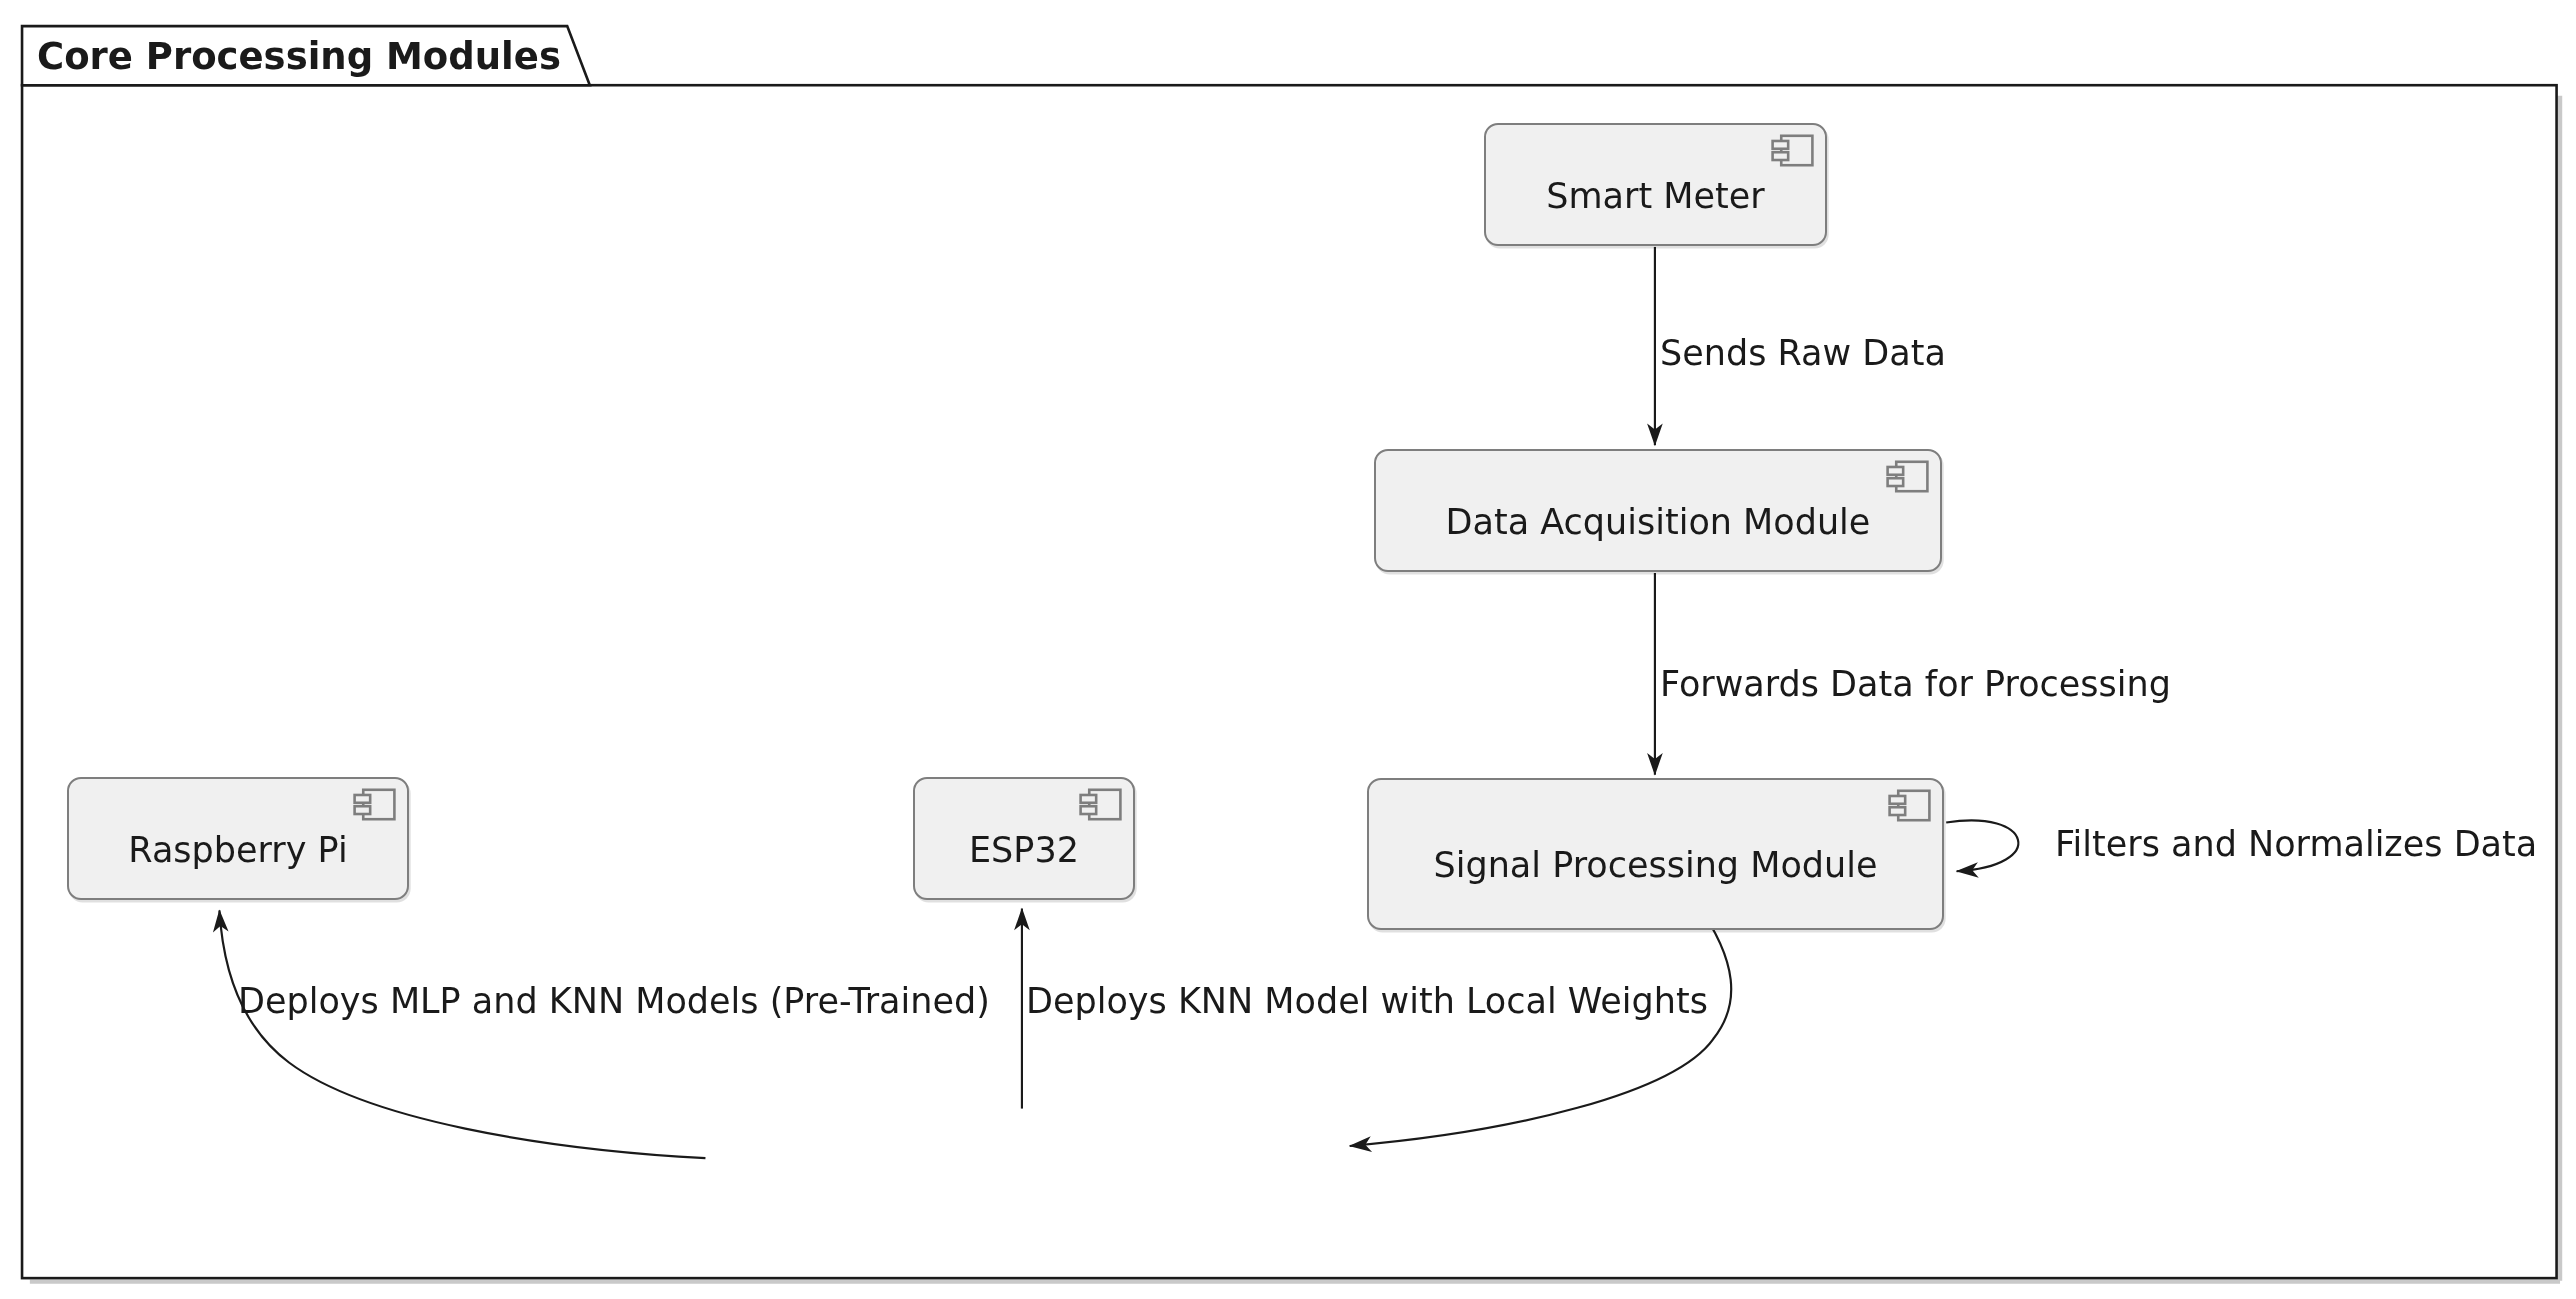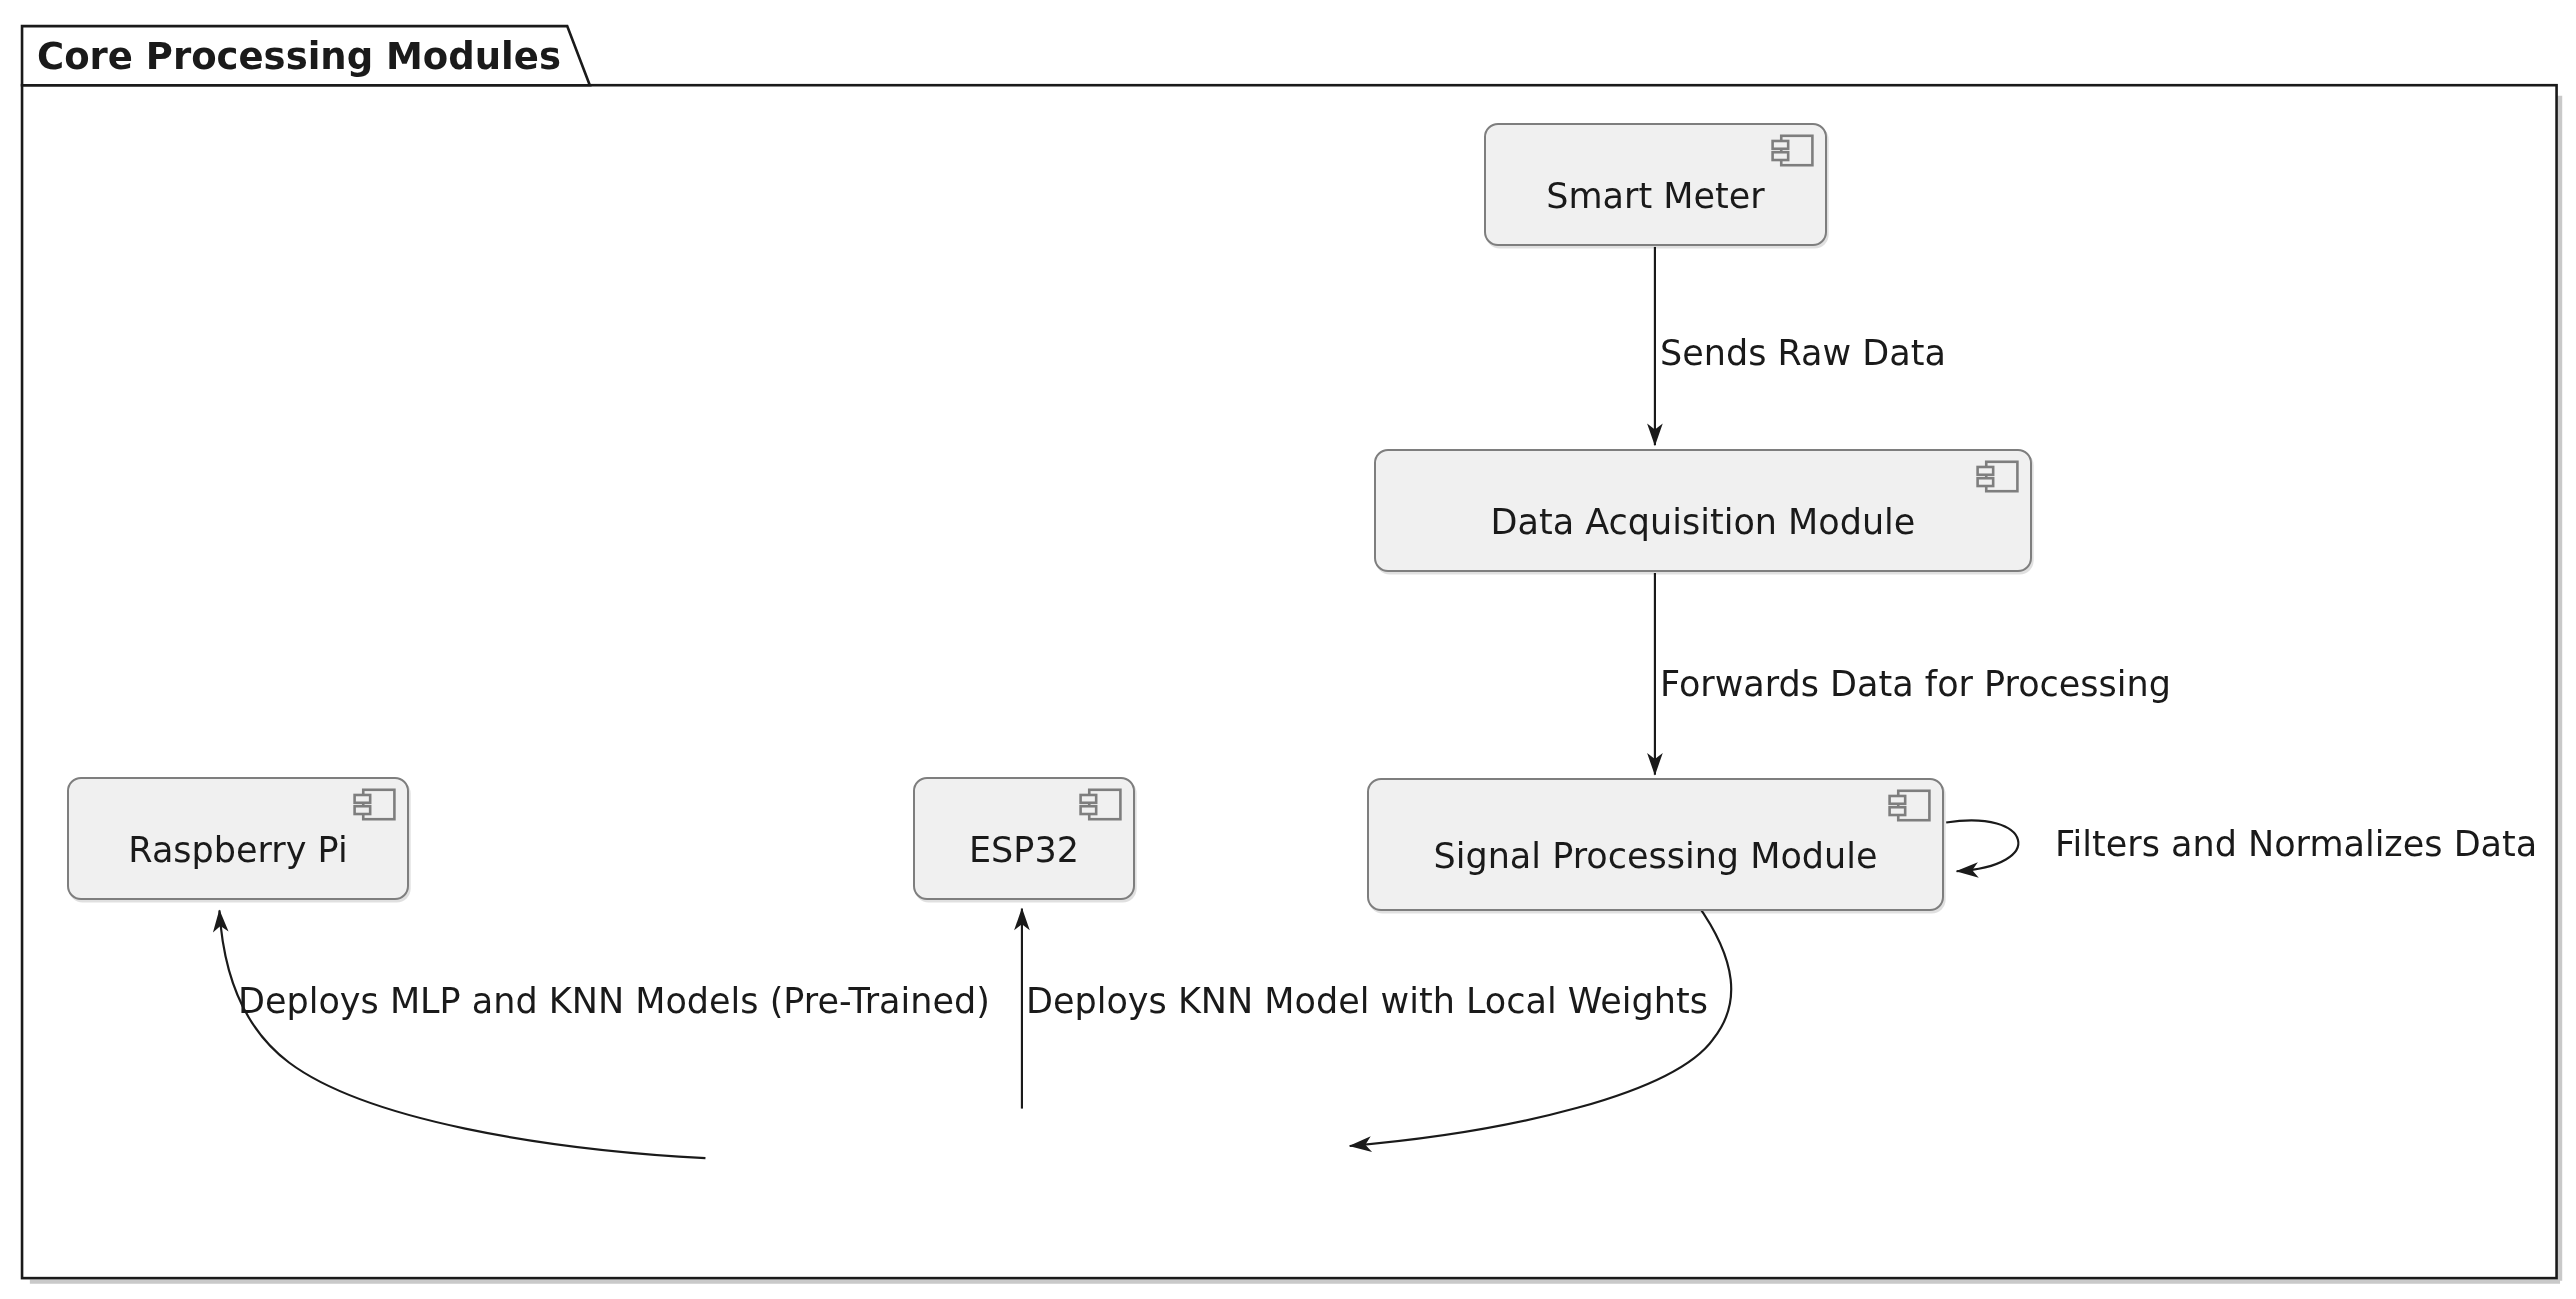--- a/index.html
+++ b/index.html
@@ -98,30 +98,30 @@
 
   <div class="component" style="left:1484px; top:123px; width:343px; height:123px;">
     <svg class="comp-icon" width="45" height="35" viewBox="0 0 52 40">
       <rect x="13" y="3" width="36" height="34" fill="#f0f0f0" stroke="#7e7e7e" stroke-width="3"></rect>
       <rect x="3" y="9" width="18" height="9" fill="#f0f0f0" stroke="#7e7e7e" stroke-width="3"></rect>
       <rect x="3" y="22" width="18" height="9" fill="#f0f0f0" stroke="#7e7e7e" stroke-width="3"></rect>
     </svg>
     <div class="label">Smart Meter</div>
   </div>
 
-  <div class="component" style="left:1374px; top:449px; width:658px; height:123px;">
+  <div class="component" style="left:1374px; top:449px; width:568px; height:123px;">
     <svg class="comp-icon" width="45" height="35" viewBox="0 0 52 40">
       <rect x="13" y="3" width="36" height="34" fill="#f0f0f0" stroke="#7e7e7e" stroke-width="3"></rect>
       <rect x="3" y="9" width="18" height="9" fill="#f0f0f0" stroke="#7e7e7e" stroke-width="3"></rect>
       <rect x="3" y="22" width="18" height="9" fill="#f0f0f0" stroke="#7e7e7e" stroke-width="3"></rect>
     </svg>
     <div class="label">Data Acquisition Module</div>
   </div>
 
-  <div class="component" style="left:1367px; top:778px; width:577px; height:133px;">
+  <div class="component" style="left:1367px; top:778px; width:577px; height:152px;">
     <svg class="comp-icon" width="45" height="35" viewBox="0 0 52 40">
       <rect x="13" y="3" width="36" height="34" fill="#f0f0f0" stroke="#7e7e7e" stroke-width="3"></rect>
       <rect x="3" y="9" width="18" height="9" fill="#f0f0f0" stroke="#7e7e7e" stroke-width="3"></rect>
       <rect x="3" y="22" width="18" height="9" fill="#f0f0f0" stroke="#7e7e7e" stroke-width="3"></rect>
     </svg>
     <div class="label">Signal Processing Module</div>
   </div>
 
   <div class="component" style="left:67px; top:777px; width:342px; height:123px;">
     <svg class="comp-icon" width="45" height="35" viewBox="0 0 52 40">

